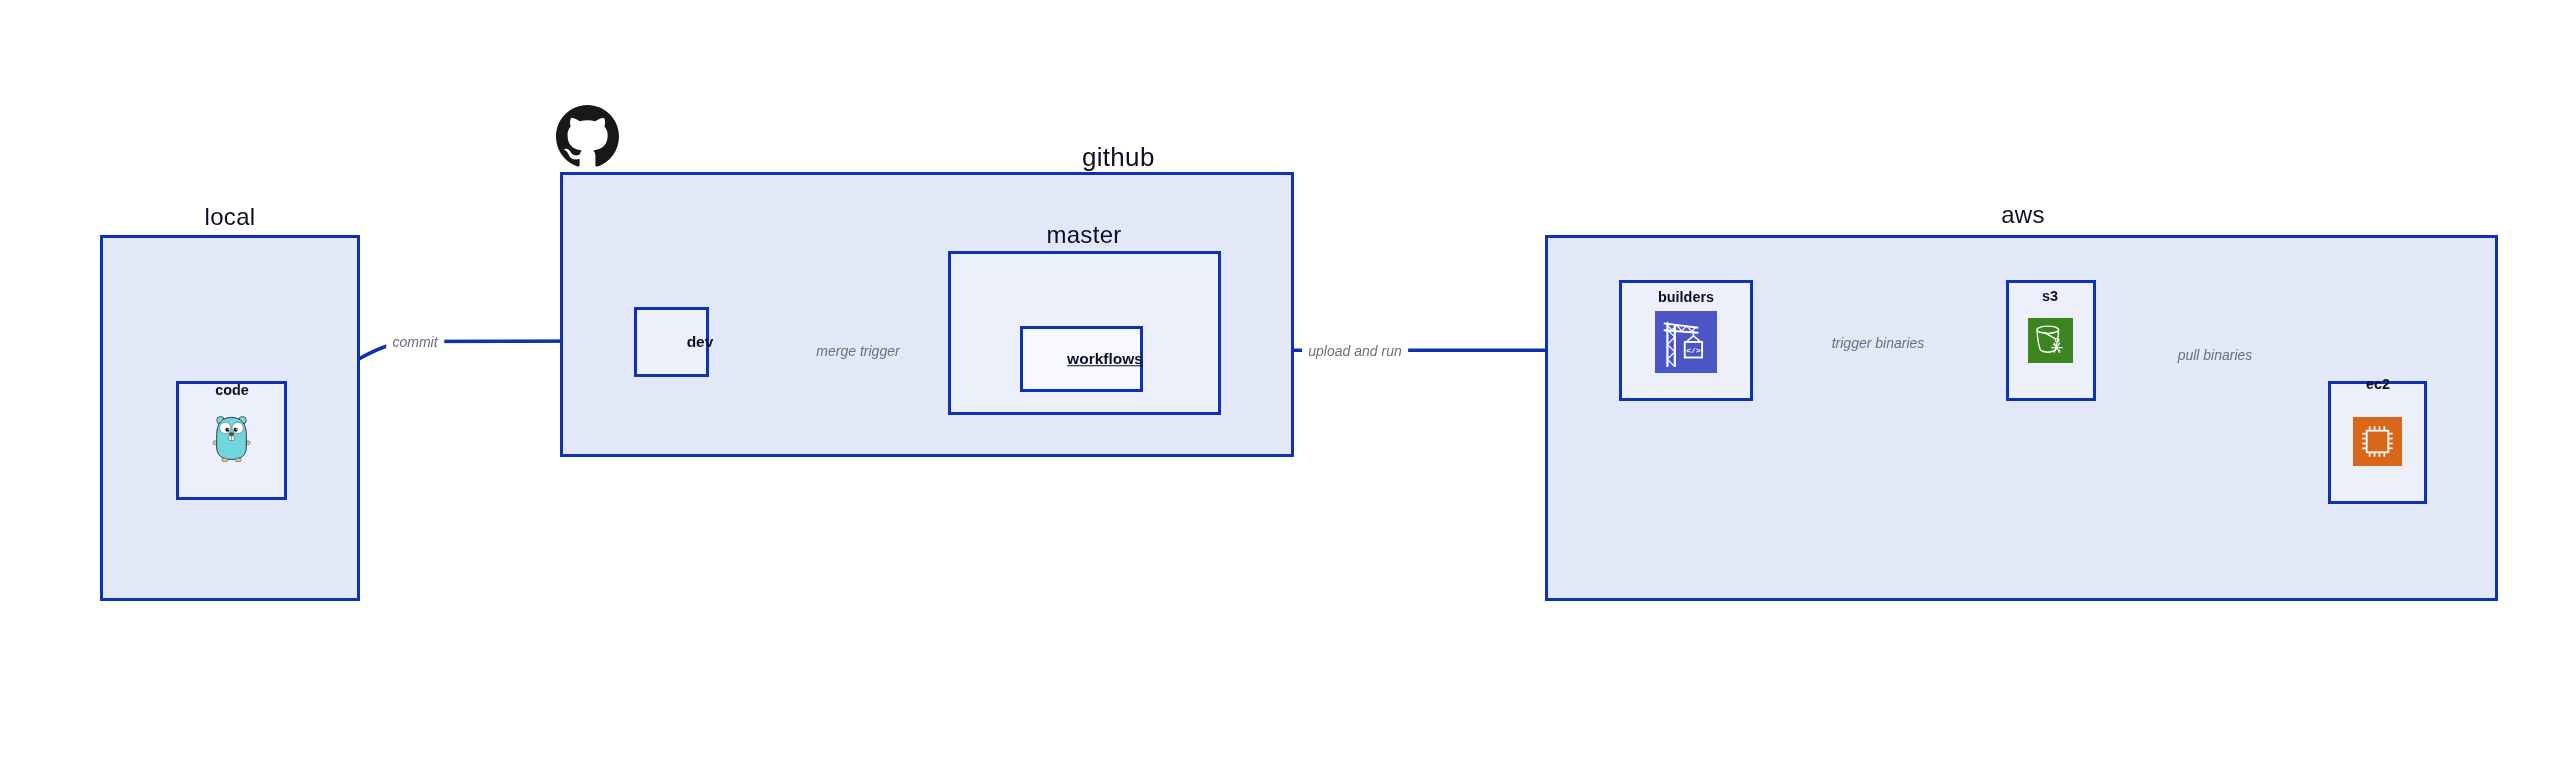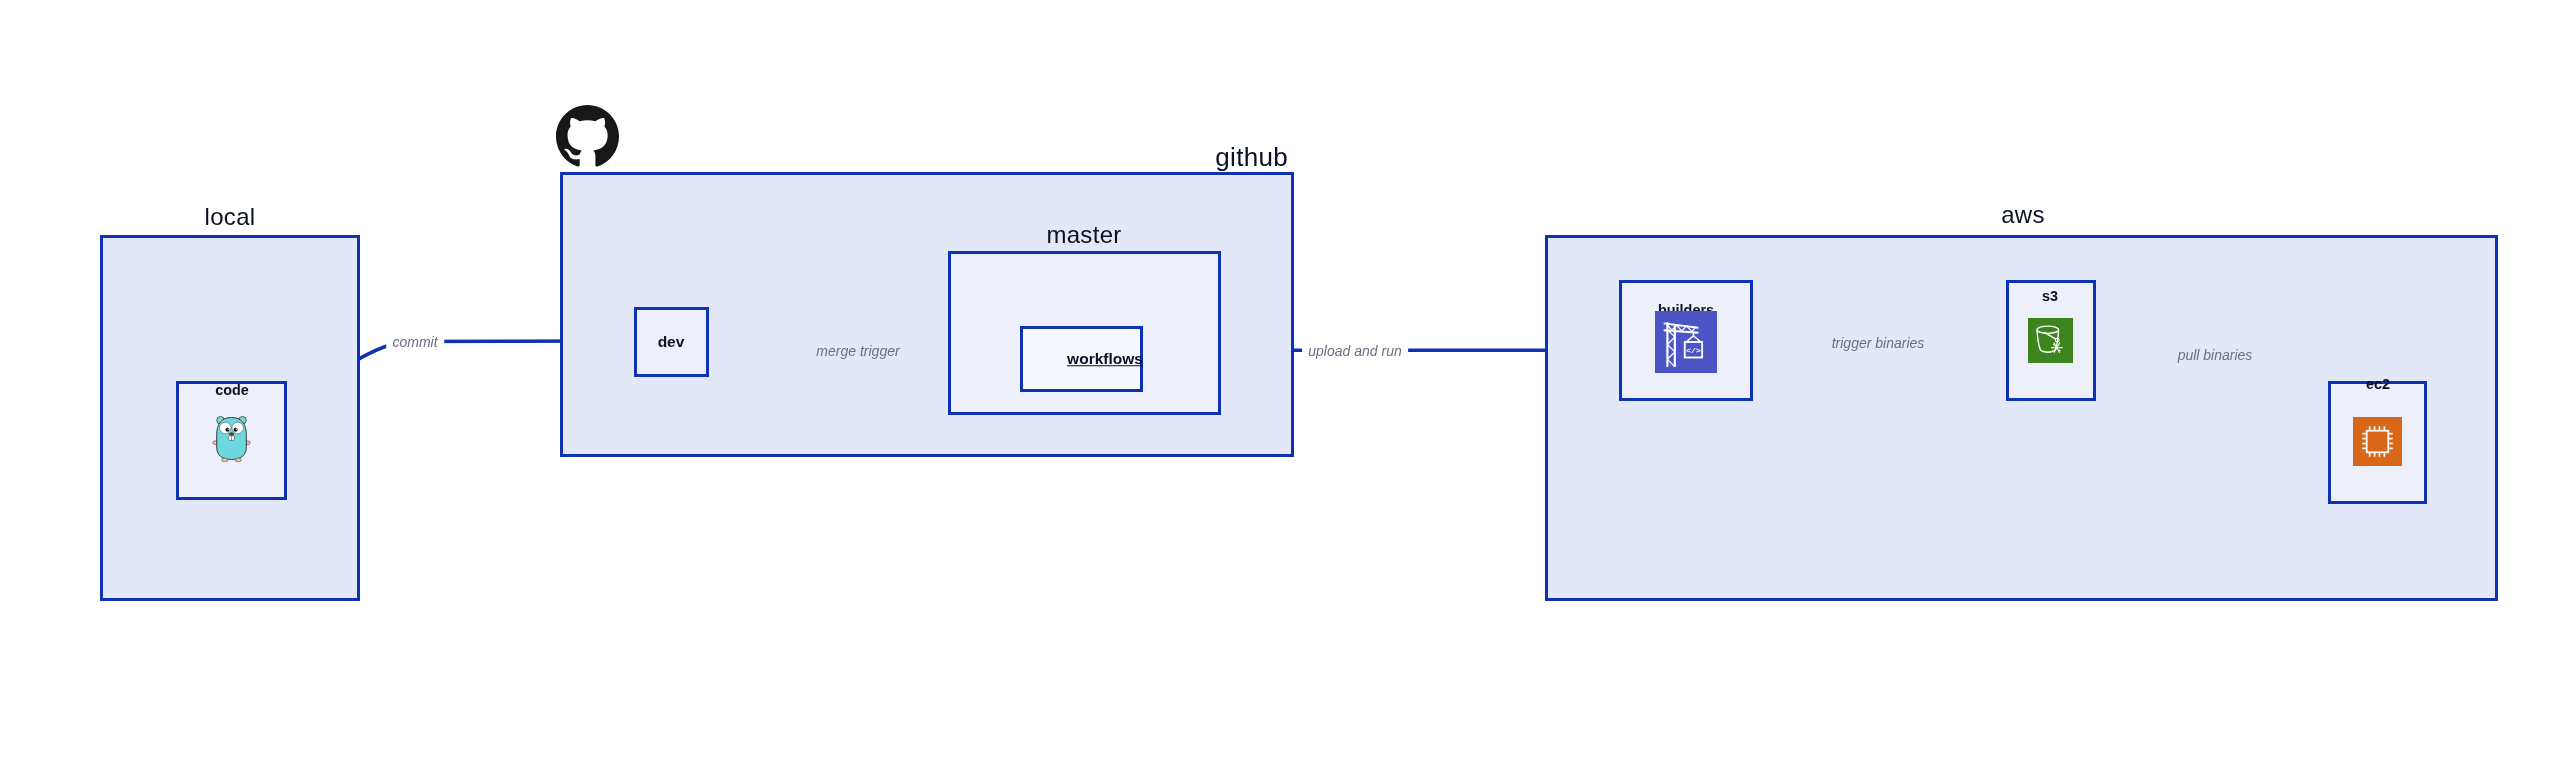--- a/index.html
+++ b/index.html
@@ -22,21 +22,21 @@
   }
   .box{position:absolute;border:3.1px solid var(--accent);box-sizing:border-box;}
   .container-box{background:var(--container-fill);}
   .node-box{background:var(--node-fill);}
   .nested-node-box{background:var(--nested-node-fill);}
   .container-label{
     position:absolute;font-size:24px;line-height:1.0;color:var(--label-text);
     white-space:nowrap;letter-spacing:0.3px;
   }
   .center-label{transform:translateX(-50%);}
-  .github-label{font-size:26px;text-align:right;}
+  .github-label{font-size:26px;text-align:left;}
   .node-label{
     position:absolute;font-weight:bold;color:var(--label-text);
     white-space:nowrap;transform:translateX(-50%);font-size:14.4px;line-height:1.0;
   }
   .node-label.mid{transform:translate(-50%,-50%);font-size:15.5px;}
   .edge-svg{position:absolute;left:0;top:0;width:2604px;height:781px;}
   .edge-path{fill:none;stroke:var(--accent);stroke-width:7px;}
   .edge-head{fill:var(--accent);stroke:none;}
   .edge-label{
     position:absolute;transform:translate(-50%,-50%);
@@ -100,33 +100,33 @@
     <line x1="45" y1="47.5" x2="45" y2="57" stroke="#333" stroke-width="1"></line>
   </svg>
 
   <svg class="icon" style="left:556px;top:105px;" width="63" height="63" viewBox="0 0 16 16">
     <path fill="var(--github-logo)" d="M8 0C3.58 0 0 3.58 0 8c0 3.54 2.29 6.53 5.47 7.59.4.07.55-.17.55-.38 0-.19-.01-.82-.01-1.49-2.01.37-2.53-.49-2.69-.94-.09-.23-.48-.94-.82-1.13-.28-.15-.68-.52-.01-.53.63-.01 1.08.58 1.23.82.72 1.21 1.87.87 2.33.66.07-.52.28-.87.51-1.07-1.78-.2-3.64-.89-3.64-3.95 0-.87.31-1.59.82-2.15-.08-.2-.36-1.02.08-2.12 0 0 .67-.21 2.2.82.64-.18 1.32-.27 2-.27s1.36.09 2 .27c1.53-1.04 2.2-.82 2.2-.82.44 1.1.16 1.92.08 2.12.51.56.82 1.27.82 2.15 0 3.07-1.87 3.75-3.65 3.95.29.25.54.73.54 1.48 0 1.07-.01 1.93-.01 2.2 0 .21.15.46.55.38A8.01 8.01 0 0 0 16 8c0-4.42-3.58-8-8-8z"></path>
   </svg>
   <div class="container-label github-label" style="left:1082px;top:144px;width:206px;">github</div>
   <div class="box container-box" style="left:560px;top:172px;width:734px;height:285px;"></div>
 
   <div class="box node-box" style="left:634px;top:307px;width:75px;height:70px;"></div>
-  <div class="node-label mid" style="left:671px;top:342px;">dev</div>
+  <div class="node-label mid" style="left:700px;top:342px;">dev</div>
 
   <div class="container-label center-label" style="left:1084px;top:223px;">master</div>
   <div class="box node-box" style="left:948px;top:251px;width:273px;height:164px;"></div>
 
   <div class="box nested-node-box" style="left:1020px;top:326px;width:123px;height:66px;"></div>
   <div class="node-label mid" style="left:1105px;top:359px;text-decoration:underline;">workflows</div>
 
   <div class="container-label center-label" style="left:2023px;top:203px;">aws</div>
   <div class="box container-box" style="left:1545px;top:235px;width:953px;height:366px;"></div>
 
   <div class="box node-box" style="left:1619px;top:280px;width:134px;height:121px;"></div>
-  <div class="node-label" style="left:1686px;top:290px;margin-top:13px;">builders</div>
+  <div class="node-label" style="left:1686px;top:290px;">builders</div>
   <svg class="icon" style="left:1655px;top:311px;" width="62" height="62" viewBox="0 0 100 100">
     <rect x="0" y="0" width="100" height="100" fill="var(--builders-icon-bg)"></rect>
     <g stroke="#fff" fill="none">
       <line x1="14" y1="20" x2="70" y2="27" stroke-width="3"></line>
       <line x1="14" y1="31" x2="70" y2="35" stroke-width="3"></line>
       <path d="M19 21 L27 31 L35 23 L43 32 L51 24 L59 33 L66 26" stroke-width="2"></path>
       <line x1="20" y1="18" x2="20" y2="90" stroke-width="3.5"></line>
       <line x1="32" y1="24" x2="32" y2="90" stroke-width="3.5"></line>
       <path d="M20 30 L32 42 L20 54 L32 66 L20 78 L32 90" stroke-width="2"></path>
       <line x1="62" y1="32" x2="62" y2="40" stroke-width="2.5"></line>

